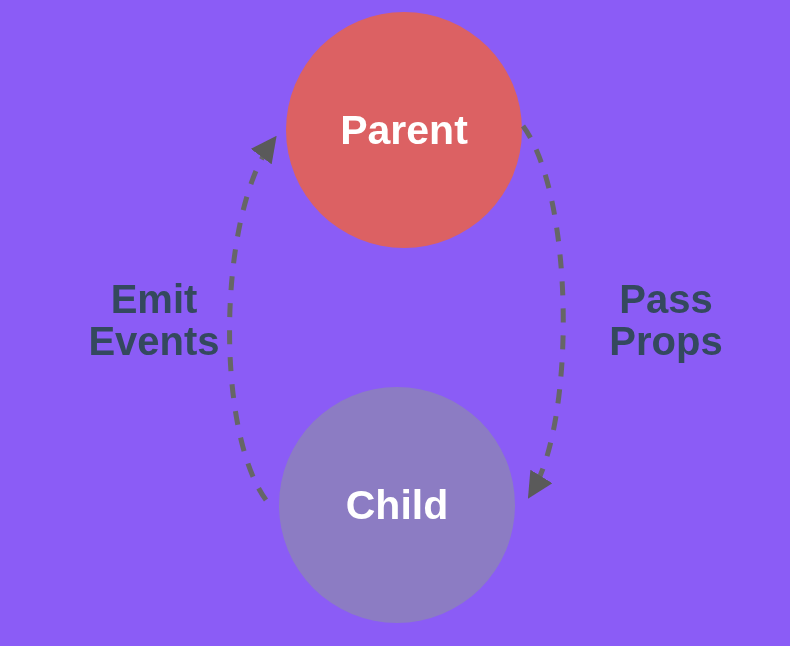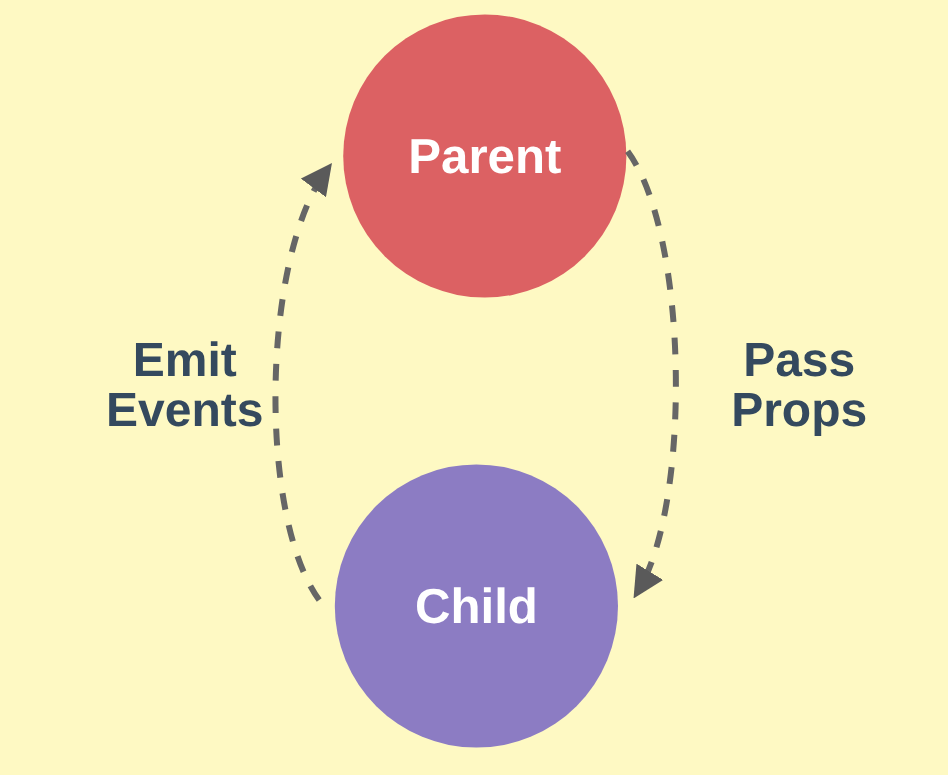--- a/index.html
+++ b/index.html
@@ -7,21 +7,21 @@
     padding: 0;
     width: 790px;
     height: 646px;
     background: #ffffff;
     overflow: hidden;
   }
   .stage {
     position: relative;
     width: 790px;
     height: 646px;
-    background: #fef9c3;
+    background: #8b5cf6;
     text-align: center;
   }
   svg {
     display: block;
   }
   .node-label {
     font-family: "Liberation Sans", sans-serif;
     font-weight: bold;
     font-size: 41px;
     text-anchor: middle;

